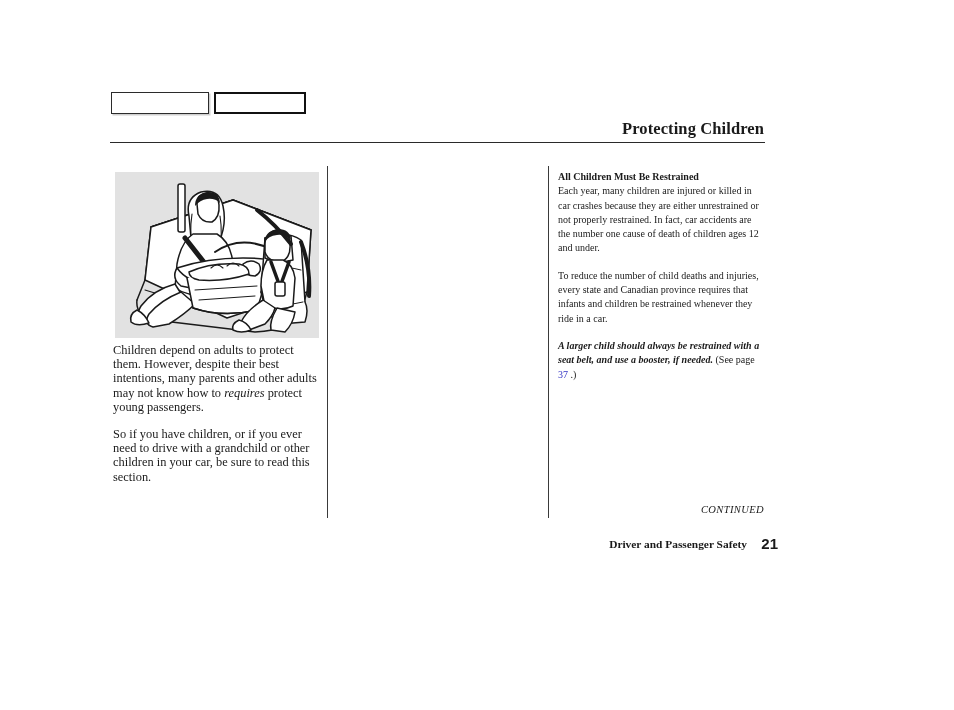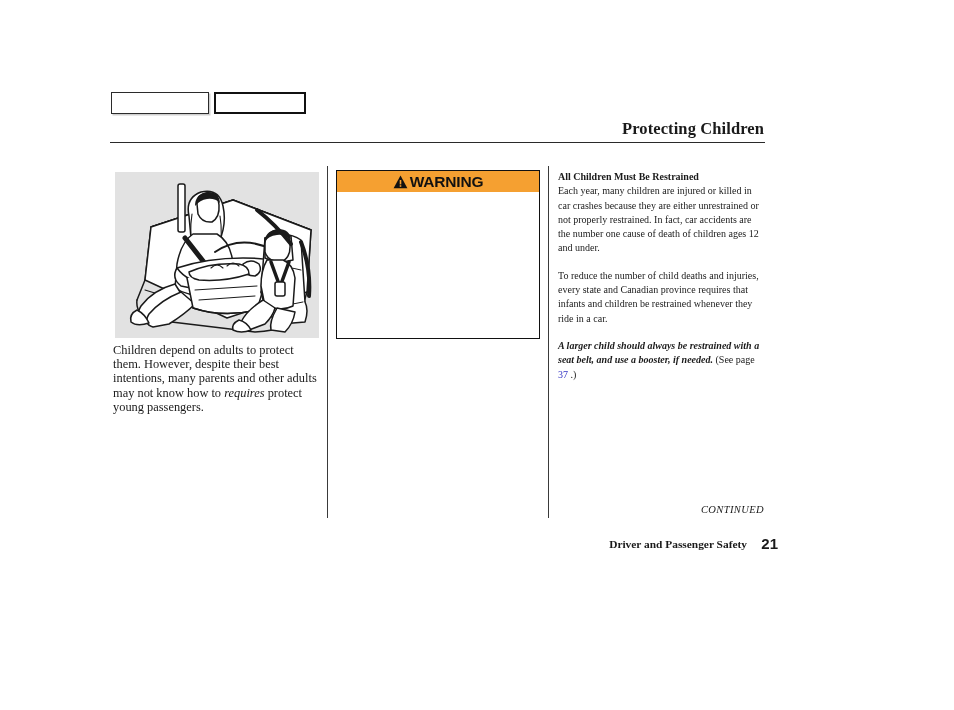--- a/index.html
+++ b/index.html
@@ -291,33 +291,23 @@
         <path d="M186 70 Q196 96 194 124"></path>
       </g>
       <g fill="none" stroke="#1a1a1a" stroke-width="1.4">
         <path d="M140 36 Q158 50 174 70" stroke-width="1"></path>
       </g>
     </svg>
   </div>
 
   <div id="left-col-text">
     <p><span>Children depend on adults to protect them. However, despite their best intentions, many parents and other adults may not know how to </span><span class="italic">requires</span><span> protect young passengers.</span></p>
+    <p>So if you have children, or if you ever need to drive with a grandchild or other children in your car, be sure to read this section.</p>
   </div>
 
-  <div id="warning-box">
-    <div id="warning-header">
-      <svg id="warning-triangle-icon" width="15" height="14" viewBox="0 0 15 14">
-        <path d="M7.5 0.6 L14.4 13.3 L0.6 13.3 Z" fill="#111111"></path>
-        <rect x="6.7" y="5.0" width="1.6" height="4.4" fill="#f5a031"></rect>
-        <rect x="6.7" y="10.2" width="1.6" height="1.6" fill="#f5a031"></rect>
-      </svg>
-      <span id="warning-label">WARNING</span>
-    </div>
-    <div id="warning-body"></div>
-  </div>
 
   <div id="right-col">
     <p><span class="bold-head">All Children Must Be Restrained</span><br><span>Each year, many children are injured or killed in car crashes because they are either unrestrained or not properly restrained. In fact, car accidents are the number one cause of death of children ages 12 and under.</span></p>
     <p>To reduce the number of child deaths and injuries, every state and Canadian province requires that infants and children be restrained whenever they ride in a car.</p>
     <p><span class="bolditalic">A larger child should always be restrained with a seat belt, and use a booster, if needed.</span><span> (See page </span><span class="pagelink">37</span><span> .)</span></p>
   </div>
 
   <div id="continued-label">CONTINUED</div>
   <div id="footer-section">Driver and Passenger Safety</div>
   <div id="footer-page-number">21</div>

